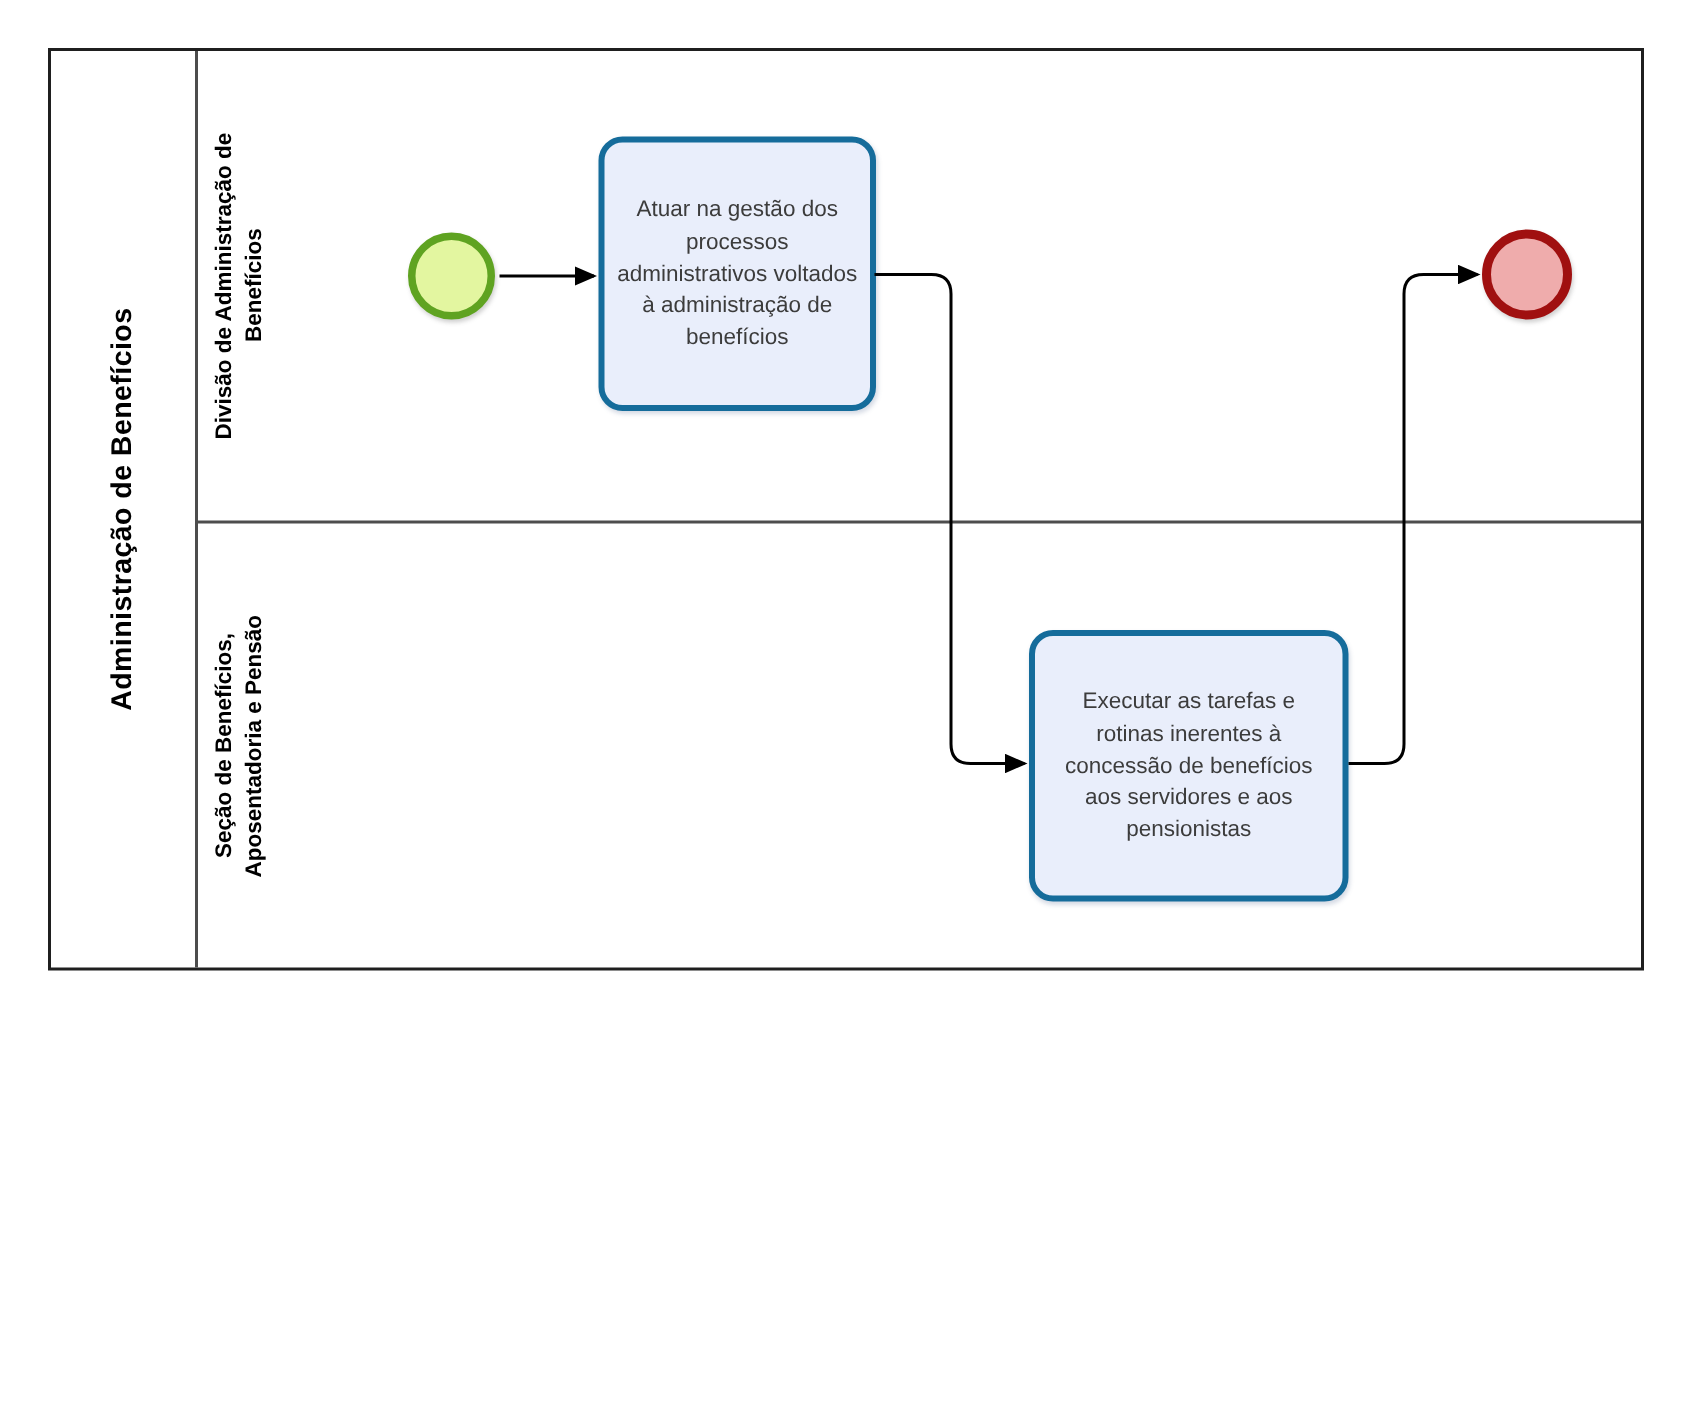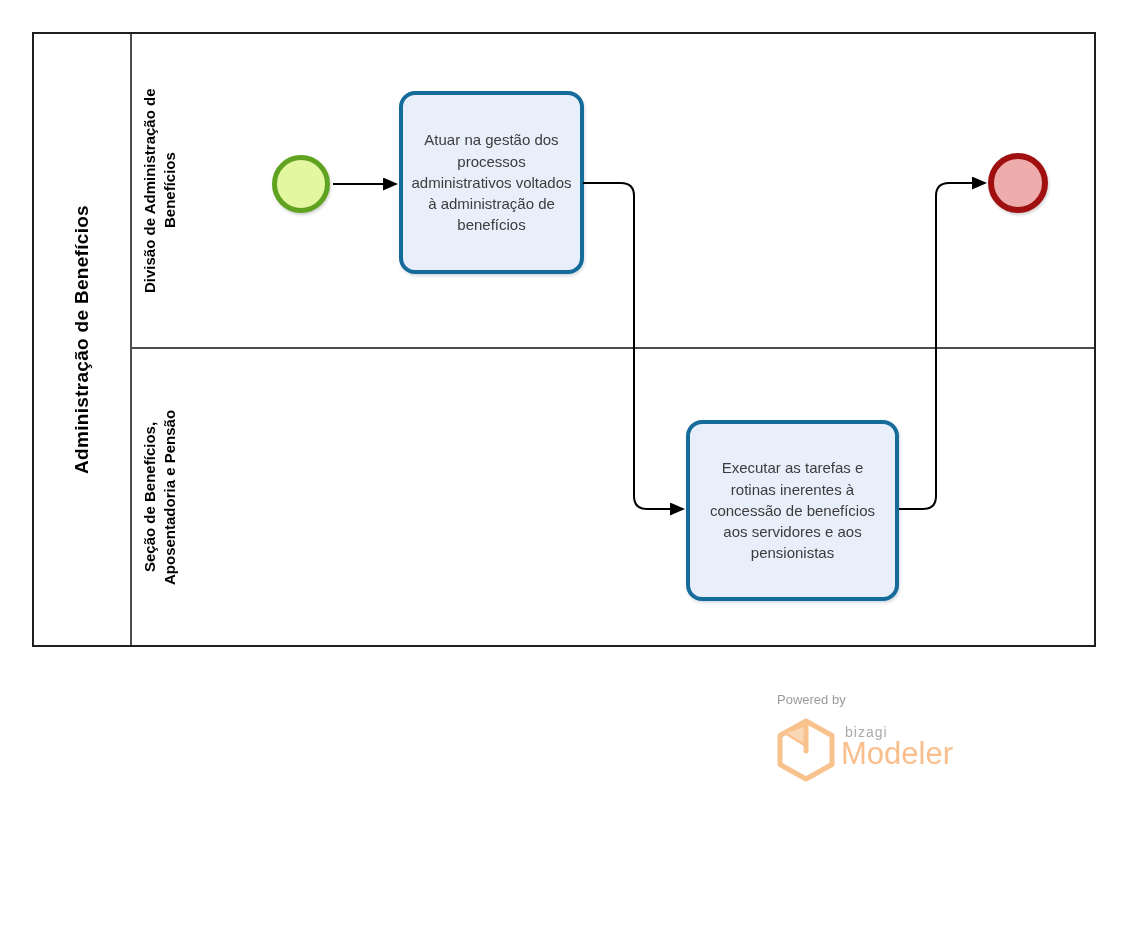--- a/index.html
+++ b/index.html
@@ -88,24 +88,14 @@
   <div class="event start"></div>
   <div class="event end"></div>
 
   <div class="task task-2">
     <div class="task-label">Executar as tarefas e rotinas inerentes à concessão de benefícios aos servidores e aos pensionistas</div>
   </div>
   <div class="task task-1">
     <div class="task-label">Atuar na gestão dos processos administrativos voltados à administração de benefícios</div>
   </div>
 
-  <div class="branding">
-    <div class="powered">Powered by</div>
-    <svg class="bizagi-icon" width="62" height="64" viewBox="0 0 62 64" xmlns="http://www.w3.org/2000/svg">
-      <path d="M31,3 L57,17.5 V46.5 L31,61 L5,46.5 V17.5 Z" fill="none" stroke="var(--logo-orange)" stroke-width="5" stroke-linejoin="round"></path>
-      <path d="M31,7 L31,28 L9,14.5 Z" fill="var(--logo-orange-fill)" stroke="var(--logo-orange)" stroke-width="2.5" stroke-linejoin="round"></path>
-      <path d="M31,4 L31,33" stroke="var(--logo-orange)" stroke-width="5" stroke-linecap="round"></path>
-    </svg>
-    <div class="brand">bizagi</div>
-    <div class="product">Modeler</div>
-  </div>
 
 </div>
 
 </body></html>

